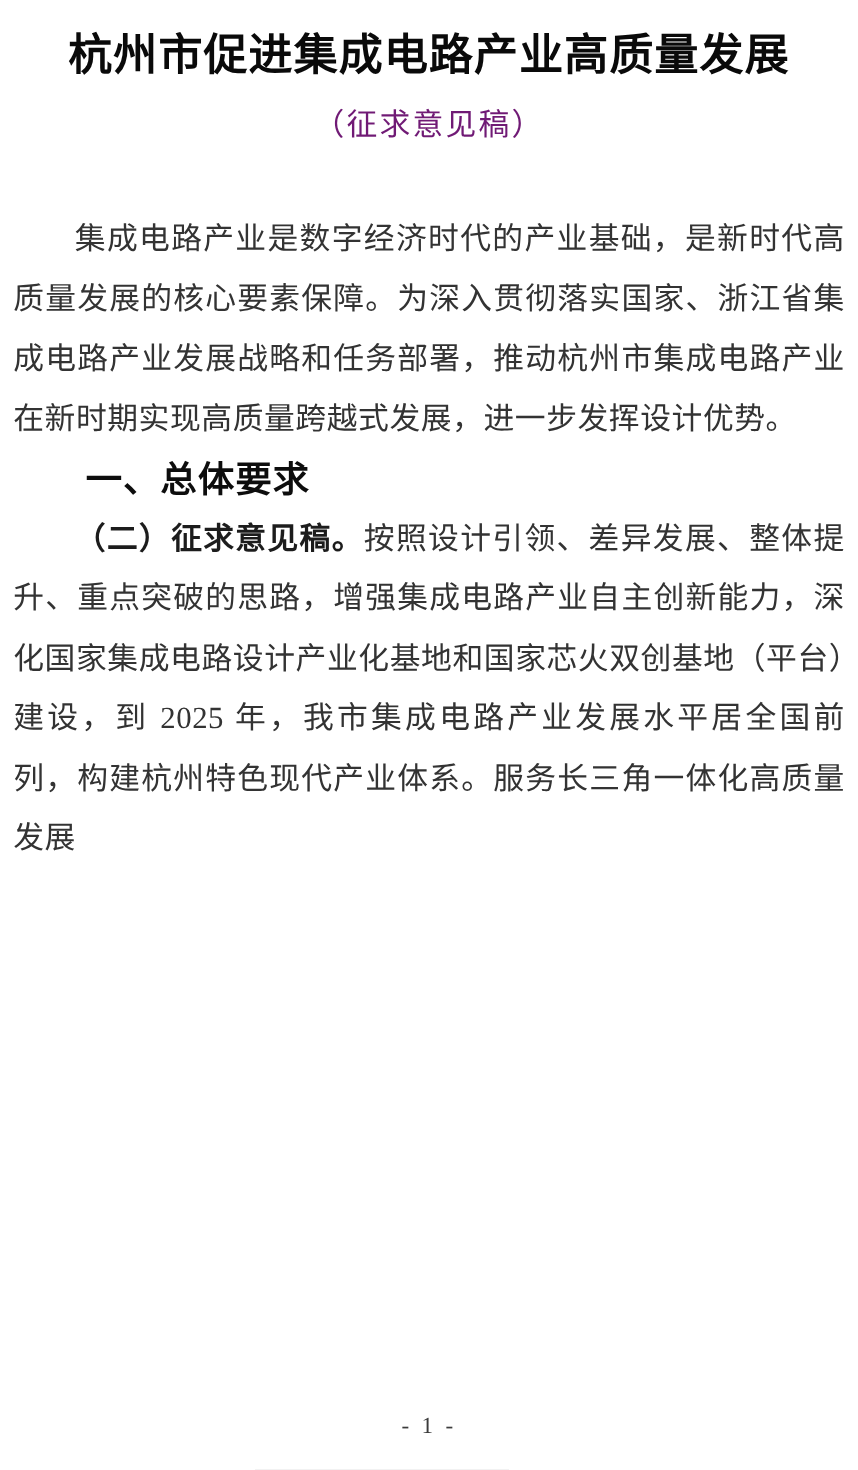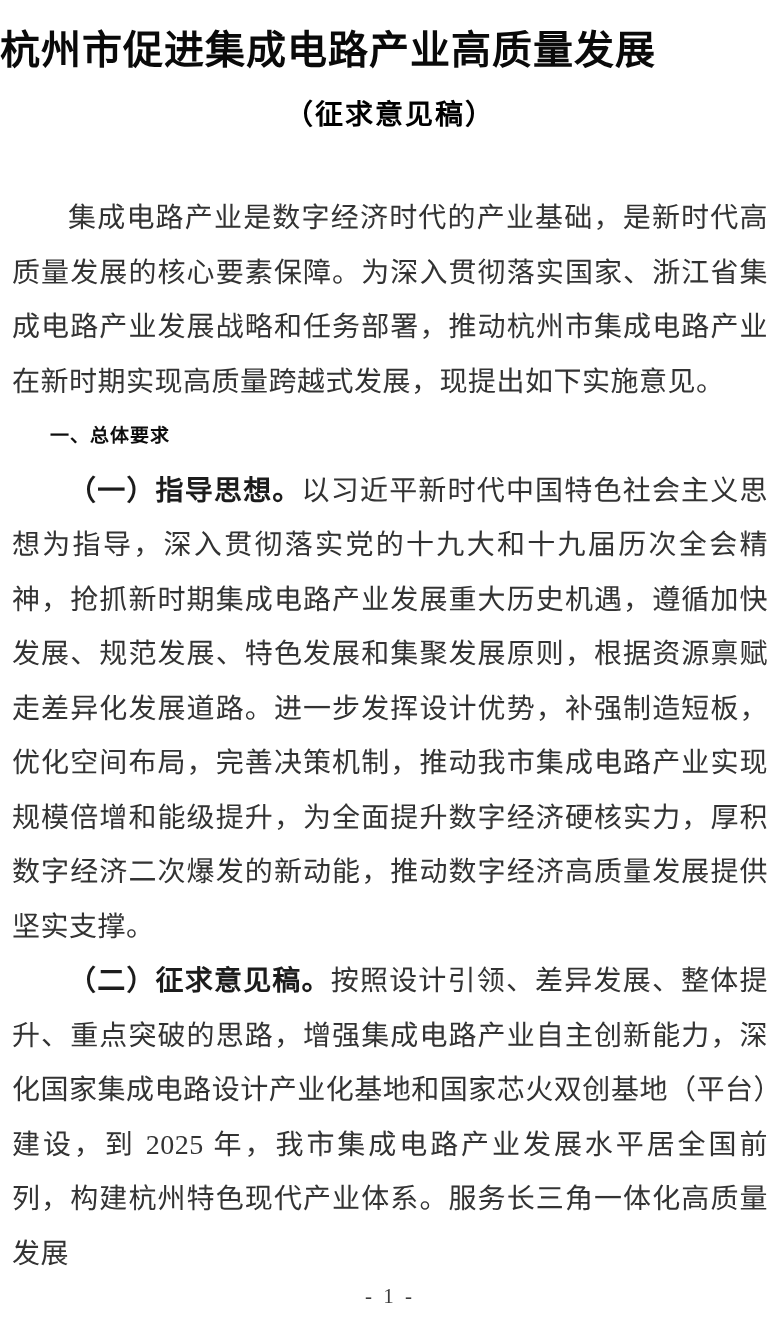--- a/index.html
+++ b/index.html
@@ -9,37 +9,37 @@
     width: 780px;
     height: 1336px;
     margin: 0 auto;
     background: #ffffff;
     overflow: hidden;
     font-family: "Liberation Serif", "DejaVu Serif", serif;
     color: #2f2f2f;
   }
   .title-block {
     margin-top: 12px;
-    text-align: left;
+    text-align: center;
     color: #0a0a0a;
   }
   .title-line {
     font-size: 40px;
     line-height: 77px;
     font-weight: bold;
     letter-spacing: 1px;
     font-family: "Liberation Serif", "DejaVu Serif", serif;
   }
   .subtitle {
     margin-top: 8px;
     text-align: center;
     font-size: 28px;
     line-height: 36px;
-    font-weight: bold;
-    color: #000000;
+    font-weight: normal;
+    color: #701a75;
     letter-spacing: 2px;
   }
   .body-block {
     margin: 58px 12px 0 12px;
     font-size: 28px;
     line-height: 54.5px;
     text-align: justify;
     color: #333333;
     letter-spacing: 0.5px;
   }
@@ -48,21 +48,21 @@
     margin: 0;
   }
   .para .lead {
     font-weight: bold;
     color: #1c1c1c;
   }
   .sec-heading {
     text-indent: 2em;
     font-family: "Liberation Sans", "DejaVu Sans", sans-serif;
     font-weight: bold;
-    font-size: 19px;
+    font-size: 33px;
     line-height: 54.5px;
     color: #0d0d0d;
     letter-spacing: 1px;
   }
   .page-footer {
     position: absolute;
     left: 0;
     top: 1284px;
     width: 100%;
     text-align: center;
@@ -78,25 +78,24 @@
 <div class="page">
 
   <div class="title-block">
     <div class="title-line">杭州市促进集成电路产业高质量发展</div>
   </div>
 
   <div class="subtitle">（征求意见稿）</div>
 
   <div class="body-block">
 
-    <p class="para">集成电路产业是数字经济时代的产业基础，是新时代高质量发展的核心要素保障。为深入贯彻落实国家、浙江省集成电路产业发展战略和任务部署，推动杭州市集成电路产业在新时期实现高质量跨越式发展，现提出如下实施意见。</p>
+    <p class="para">集成电路产业是数字经济时代的产业基础，是新时代高质量发展的核心要素保障。为深入贯彻落实国家、浙江省集成电路产业发展战略和任务部署，推动杭州市集成电路产业在新时期实现高质量跨越式发展，进一步发挥设计优势。</p>
 
     <div class="sec-heading">一、总体要求</div>
 
-    <p class="para"><span class="lead">（一）指导思想。</span><span>以习近平新时代中国特色社会主义思想为指导，深入贯彻落实党的十九大和十九届历次全会精神，抢抓新时期集成电路产业发展重大历史机遇，遵循加快发展、规范发展、特色发展和集聚发展原则，根据资源禀赋走差异化发展道路。进一步发挥设计优势，补强制造短板，优化空间布局，完善决策机制，推动我市集成电路产业实现规模倍增和能级提升，为全面提升数字经济硬核实力，厚积数字经济二次爆发的新动能，推动数字经济高质量发展提供坚实支撑。</span></p>
 
     <p class="para"><span class="lead">（二）征求意见稿。</span><span>按照设计引领、差异发展、整体提升、重点突破的思路，增强集成电路产业自主创新能力，深化国家集成电路设计产业化基地和国家芯火双创基地（平台）建设，到 2025 年，我市集成电路产业发展水平居全国前列，构建杭州特色现代产业体系。服务长三角一体化高质量发展</span></p>
 
   </div>
 
   <div class="page-footer">- 1 -</div>
 
 </div>
 
 </body></html>

